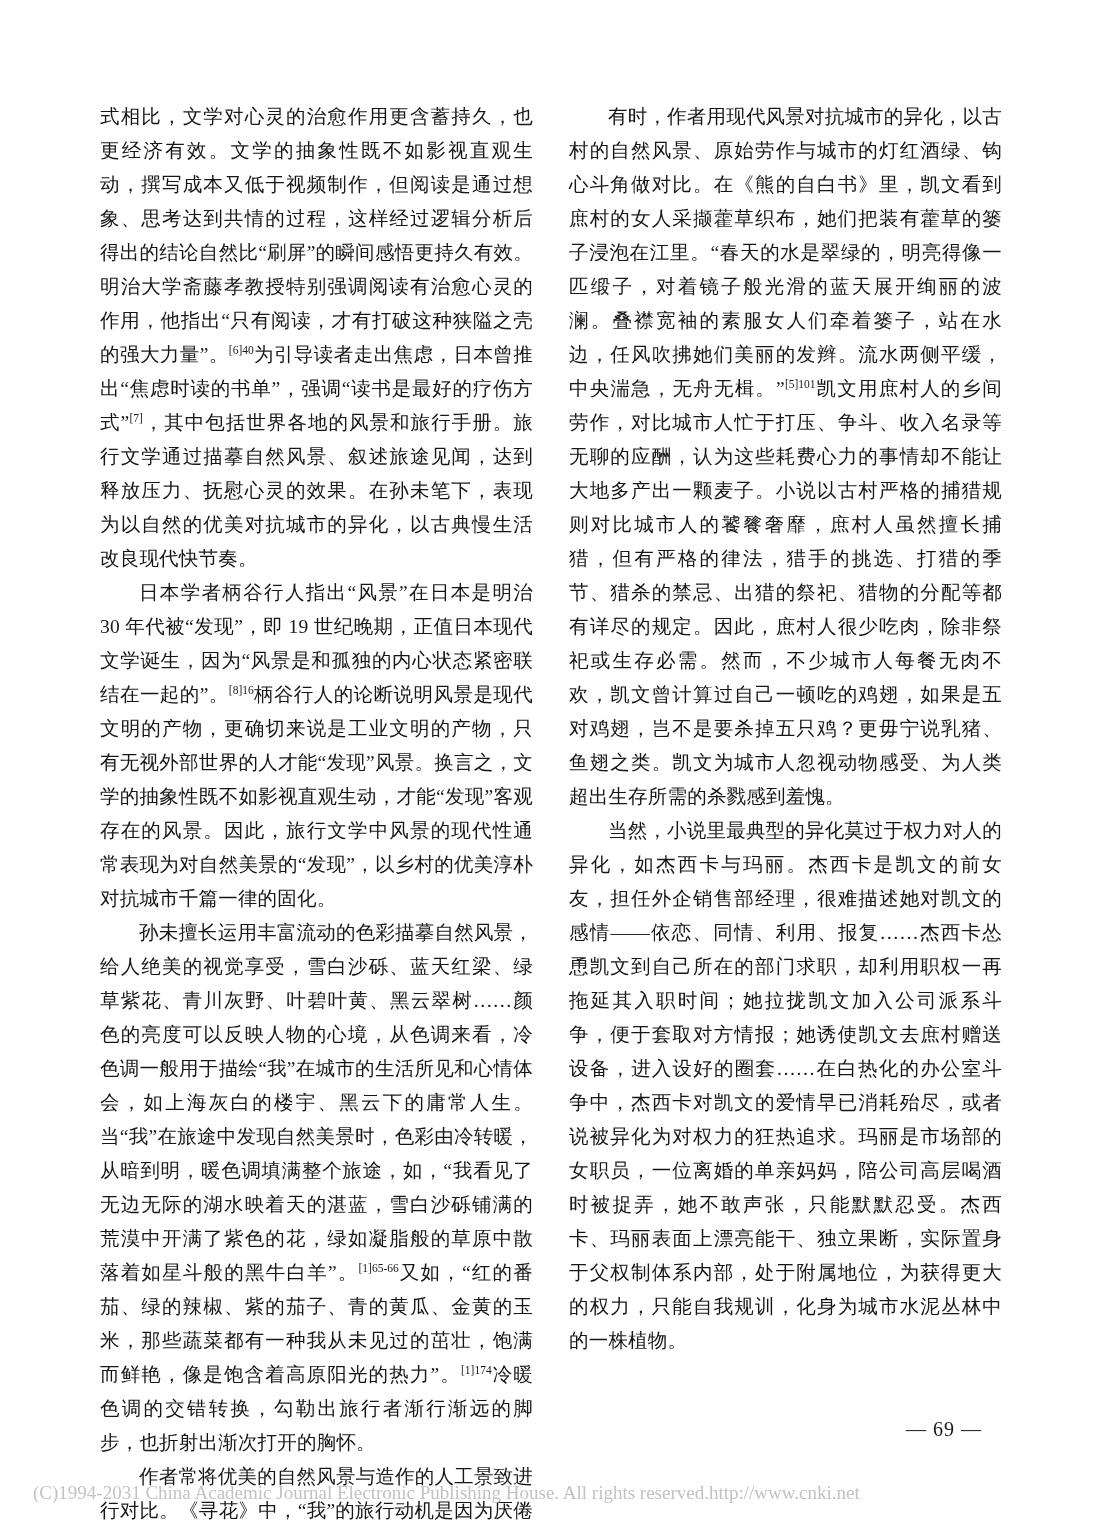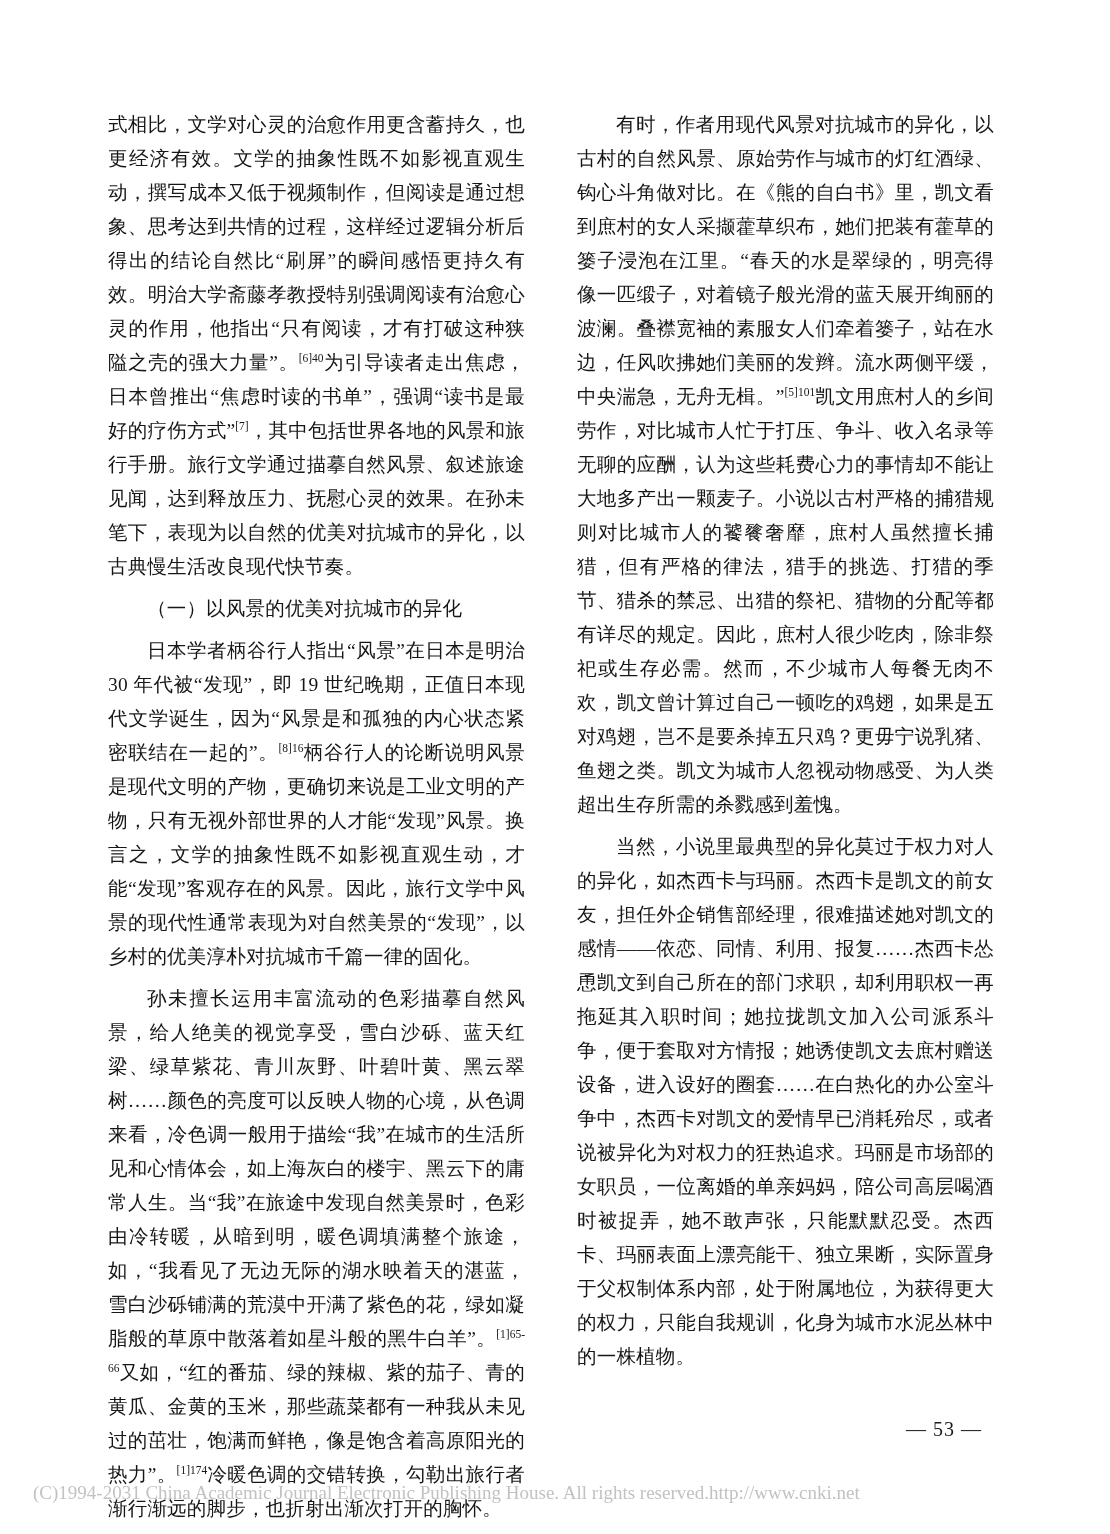--- a/index.html
+++ b/index.html
@@ -18,21 +18,21 @@
     position: absolute;
     left: 100px;
     top: 100px;
     display: flex;
     gap: 36px;
   }
   .column {
     width: 433px;
   }
   p.para {
-    margin: 8px;
+    margin: 0;
     font-size: 19.5px;
     line-height: 34px;
     text-align: justify;
     color: #161616;
     text-indent: 2em;
     letter-spacing: 0.2px;
   }
   p.para.no-indent {
     text-indent: 0;
   }
@@ -61,29 +61,28 @@
   .footer .footer-url {
   }
 </style>
 </head>
 <body>
 
 <div class="page">
   <div class="columns">
     <div class="column" id="col-left">
         <p class="para no-indent"><span>式相比，文学对心灵的治愈作用更含蓄持久，也更经济有效。文学的抽象性既不如影视直观生动，撰写成本又低于视频制作，但阅读是通过想象、思考达到共情的过程，这样经过逻辑分析后得出的结论自然比“刷屏”的瞬间感悟更持久有效。明治大学斋藤孝教授特别强调阅读有治愈心灵的作用，他指出“只有阅读，才有打破这种狭隘之壳的强大力量”。</span><sup class="cite">[6]40</sup><span>为引导读者走出焦虑，日本曾推出“焦虑时读的书单”，强调“读书是最好的疗伤方式”</span><sup class="cite">[7]</sup><span>，其中包括世界各地的风景和旅行手册。旅行文学通过描摹自然风景、叙述旅途见闻，达到释放压力、抚慰心灵的效果。在孙未笔下，表现为以自然的优美对抗城市的异化，以古典慢生活改良现代快节奏。</span></p>
-        <p class="para"><span>（一）以风景的优美对抗城市的异化</span></p>
         <p class="para"><span>日本学者柄谷行人指出“风景”在日本是明治 30 年代被“发现”，即 19 世纪晚期，正值日本现代文学诞生，因为“风景是和孤独的内心状态紧密联结在一起的”。</span><sup class="cite">[8]16</sup><span>柄谷行人的论断说明风景是现代文明的产物，更确切来说是工业文明的产物，只有无视外部世界的人才能“发现”风景。换言之，文学的抽象性既不如影视直观生动，才能“发现”客观存在的风景。因此，旅行文学中风景的现代性通常表现为对自然美景的“发现”，以乡村的优美淳朴对抗城市千篇一律的固化。</span></p>
         <p class="para"><span>孙未擅长运用丰富流动的色彩描摹自然风景，给人绝美的视觉享受，雪白沙砾、蓝天红梁、绿草紫花、青川灰野、叶碧叶黄、黑云翠树……颜色的亮度可以反映人物的心境，从色调来看，冷色调一般用于描绘“我”在城市的生活所见和心情体会，如上海灰白的楼宇、黑云下的庸常人生。当“我”在旅途中发现自然美景时，色彩由冷转暖，从暗到明，暖色调填满整个旅途，如，“我看见了无边无际的湖水映着天的湛蓝，雪白沙砾铺满的荒漠中开满了紫色的花，绿如凝脂般的草原中散落着如星斗般的黑牛白羊”。</span><sup class="cite">[1]65-66</sup><span>又如，“红的番茄、绿的辣椒、紫的茄子、青的黄瓜、金黄的玉米，那些蔬菜都有一种我从未见过的茁壮，饱满而鲜艳，像是饱含着高原阳光的热力”。</span><sup class="cite">[1]174</sup><span>冷暖色调的交错转换，勾勒出旅行者渐行渐远的脚步，也折射出渐次打开的胸怀。</span></p>
         <p class="para"><span>作者常将优美的自然风景与造作的人工景致进行对比。《寻花》中，“我”的旅行动机是因为厌倦了终日“瞭望灰灰白白的楼宇”，不愿困囿于方格窗户的“小块灰灰白白的天光”</span></p>
       </div>
     <div class="column" id="col-right">
         <p class="para"><span>有时，作者用现代风景对抗城市的异化，以古村的自然风景、原始劳作与城市的灯红酒绿、钩心斗角做对比。在《熊的自白书》里，凯文看到庶村的女人采撷藿草织布，她们把装有藿草的篓子浸泡在江里。“春天的水是翠绿的，明亮得像一匹缎子，对着镜子般光滑的蓝天展开绚丽的波澜。叠襟宽袖的素服女人们牵着篓子，站在水边，任风吹拂她们美丽的发辫。流水两侧平缓，中央湍急，无舟无楫。”</span><sup class="cite">[5]101</sup><span>凯文用庶村人的乡间劳作，对比城市人忙于打压、争斗、收入名录等无聊的应酬，认为这些耗费心力的事情却不能让大地多产出一颗麦子。小说以古村严格的捕猎规则对比城市人的饕餮奢靡，庶村人虽然擅长捕猎，但有严格的律法，猎手的挑选、打猎的季节、猎杀的禁忌、出猎的祭祀、猎物的分配等都有详尽的规定。因此，庶村人很少吃肉，除非祭祀或生存必需。然而，不少城市人每餐无肉不欢，凯文曾计算过自己一顿吃的鸡翅，如果是五对鸡翅，岂不是要杀掉五只鸡？更毋宁说乳猪、鱼翅之类。凯文为城市人忽视动物感受、为人类超出生存所需的杀戮感到羞愧。</span></p>
         <p class="para"><span>当然，小说里最典型的异化莫过于权力对人的异化，如杰西卡与玛丽。杰西卡是凯文的前女友，担任外企销售部经理，很难描述她对凯文的感情——依恋、同情、利用、报复……杰西卡怂恿凯文到自己所在的部门求职，却利用职权一再拖延其入职时间；她拉拢凯文加入公司派系斗争，便于套取对方情报；她诱使凯文去庶村赠送设备，进入设好的圈套……在白热化的办公室斗争中，杰西卡对凯文的爱情早已消耗殆尽，或者说被异化为对权力的狂热追求。玛丽是市场部的女职员，一位离婚的单亲妈妈，陪公司高层喝酒时被捉弄，她不敢声张，只能默默忍受。杰西卡、玛丽表面上漂亮能干、独立果断，实际置身于父权制体系内部，处于附属地位，为获得更大的权力，只能自我规训，化身为城市水泥丛林中的一株植物。</span></p>
       </div>
   </div>
 
-  <div class="page-number">— 53 —</div>
+  <div class="page-number">— 69 —</div>
 
   <div class="footer">
     <span>(C)1994-2031 China Academic Journal Electronic Publishing House. All rights reserved.</span><span class="footer-url">http://www.cnki.net</span>
   </div>
 </div>
 
 </body></html>

